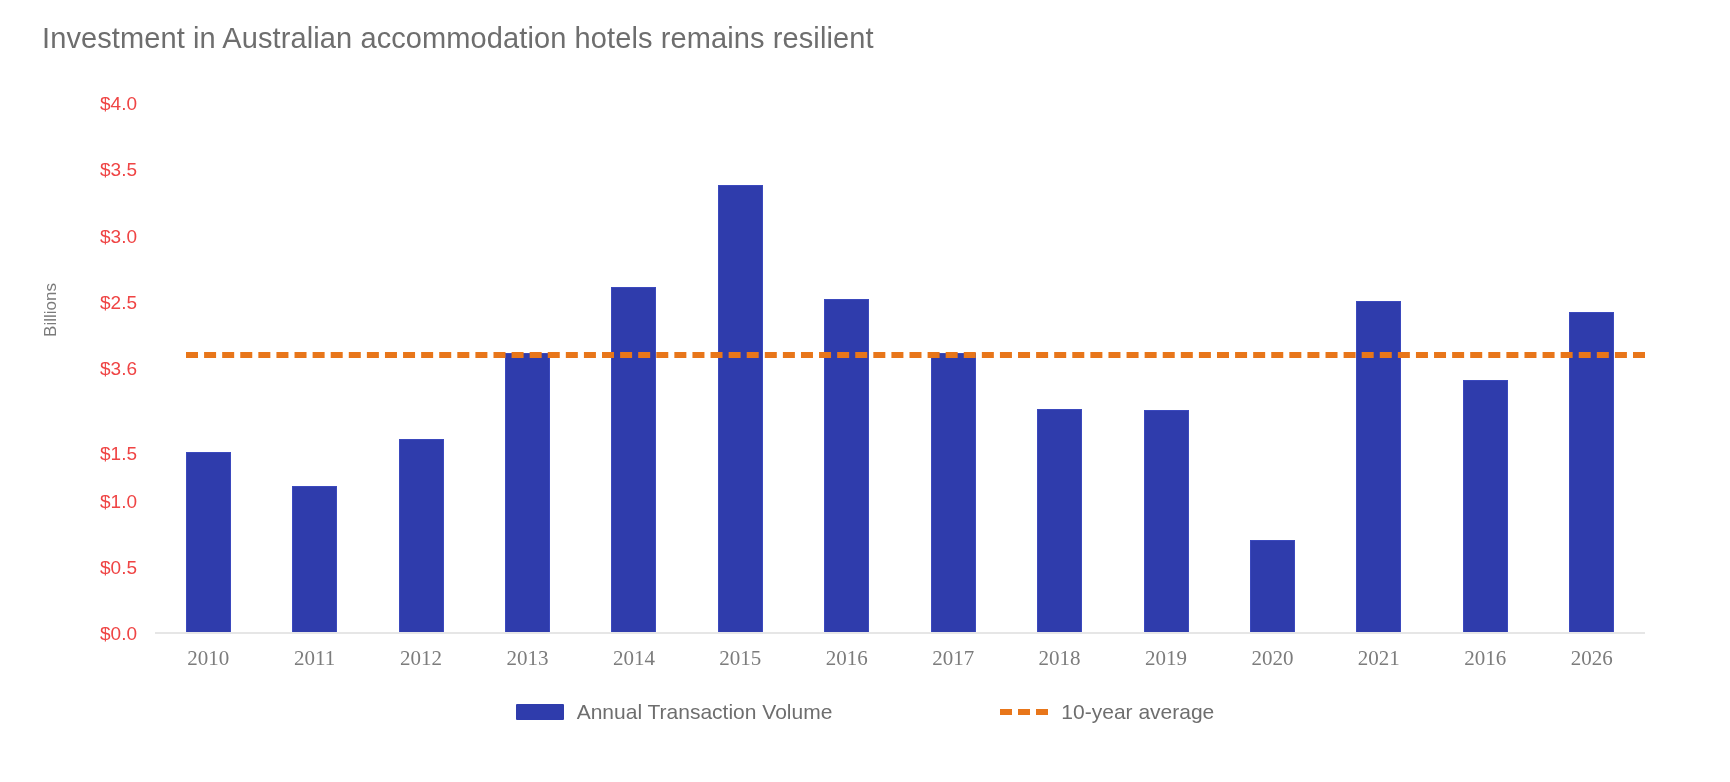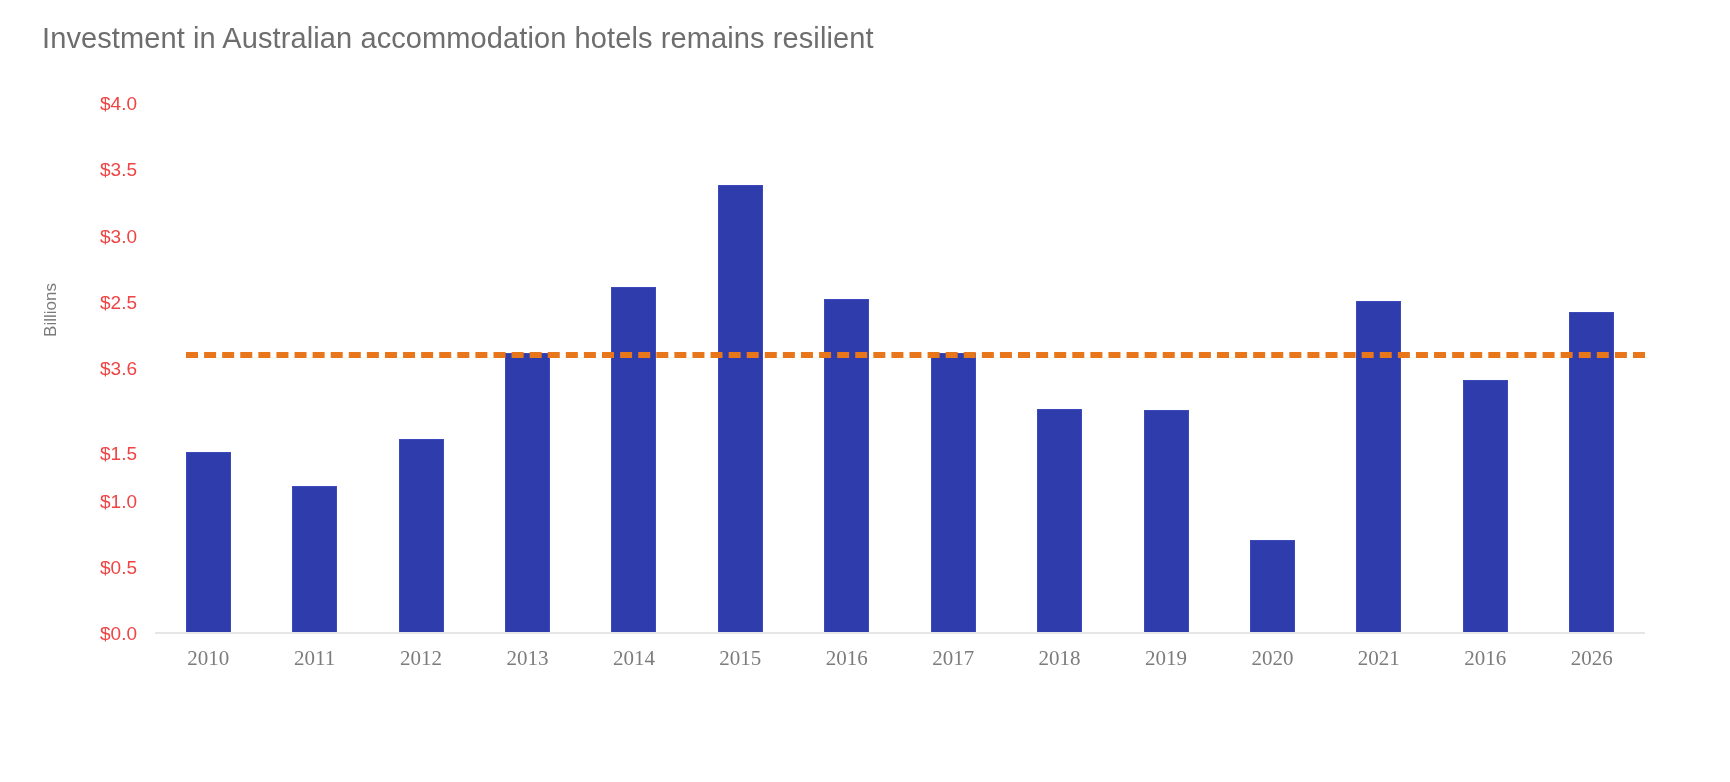--- a/index.html
+++ b/index.html
@@ -243,14 +243,24 @@
       <div class="x-tick">2016</div>
       <div class="x-tick">2017</div>
       <div class="x-tick">2018</div>
       <div class="x-tick">2019</div>
       <div class="x-tick">2020</div>
       <div class="x-tick">2021</div>
       <div class="x-tick">2016</div>
       <div class="x-tick">2026</div>
     </div>
 
+  <div id="legend">
+      <div class="legend-entry">
+        <span class="swatch-bar" style="background: rgb(47, 60, 172);"></span>
+        <span>Annual Transaction Volume</span>
+      </div>
+      <div class="legend-entry">
+        <span class="swatch-dash" style="border-top-color: rgb(232, 118, 26);"></span>
+        <span>10-year average</span>
+      </div>
+    </div>
 
 </div>
 
 </body></html>

